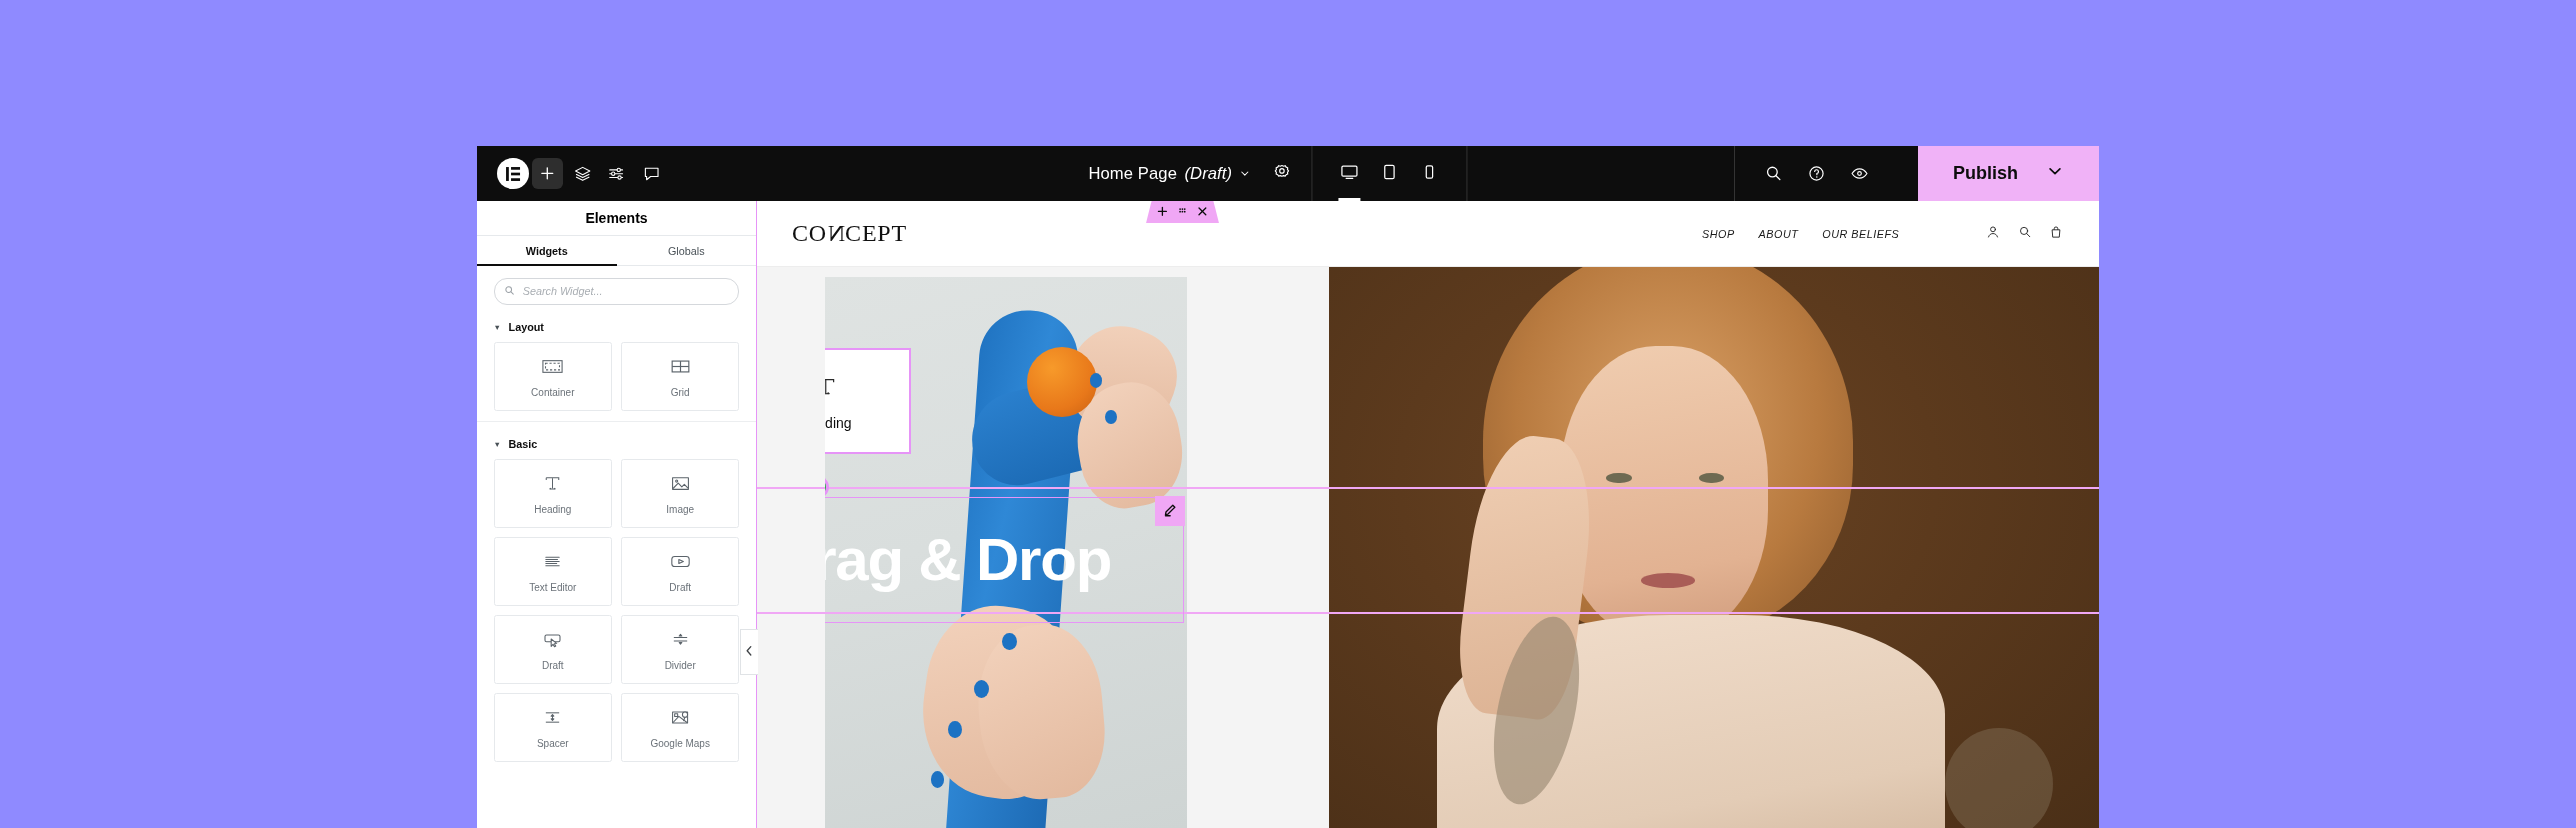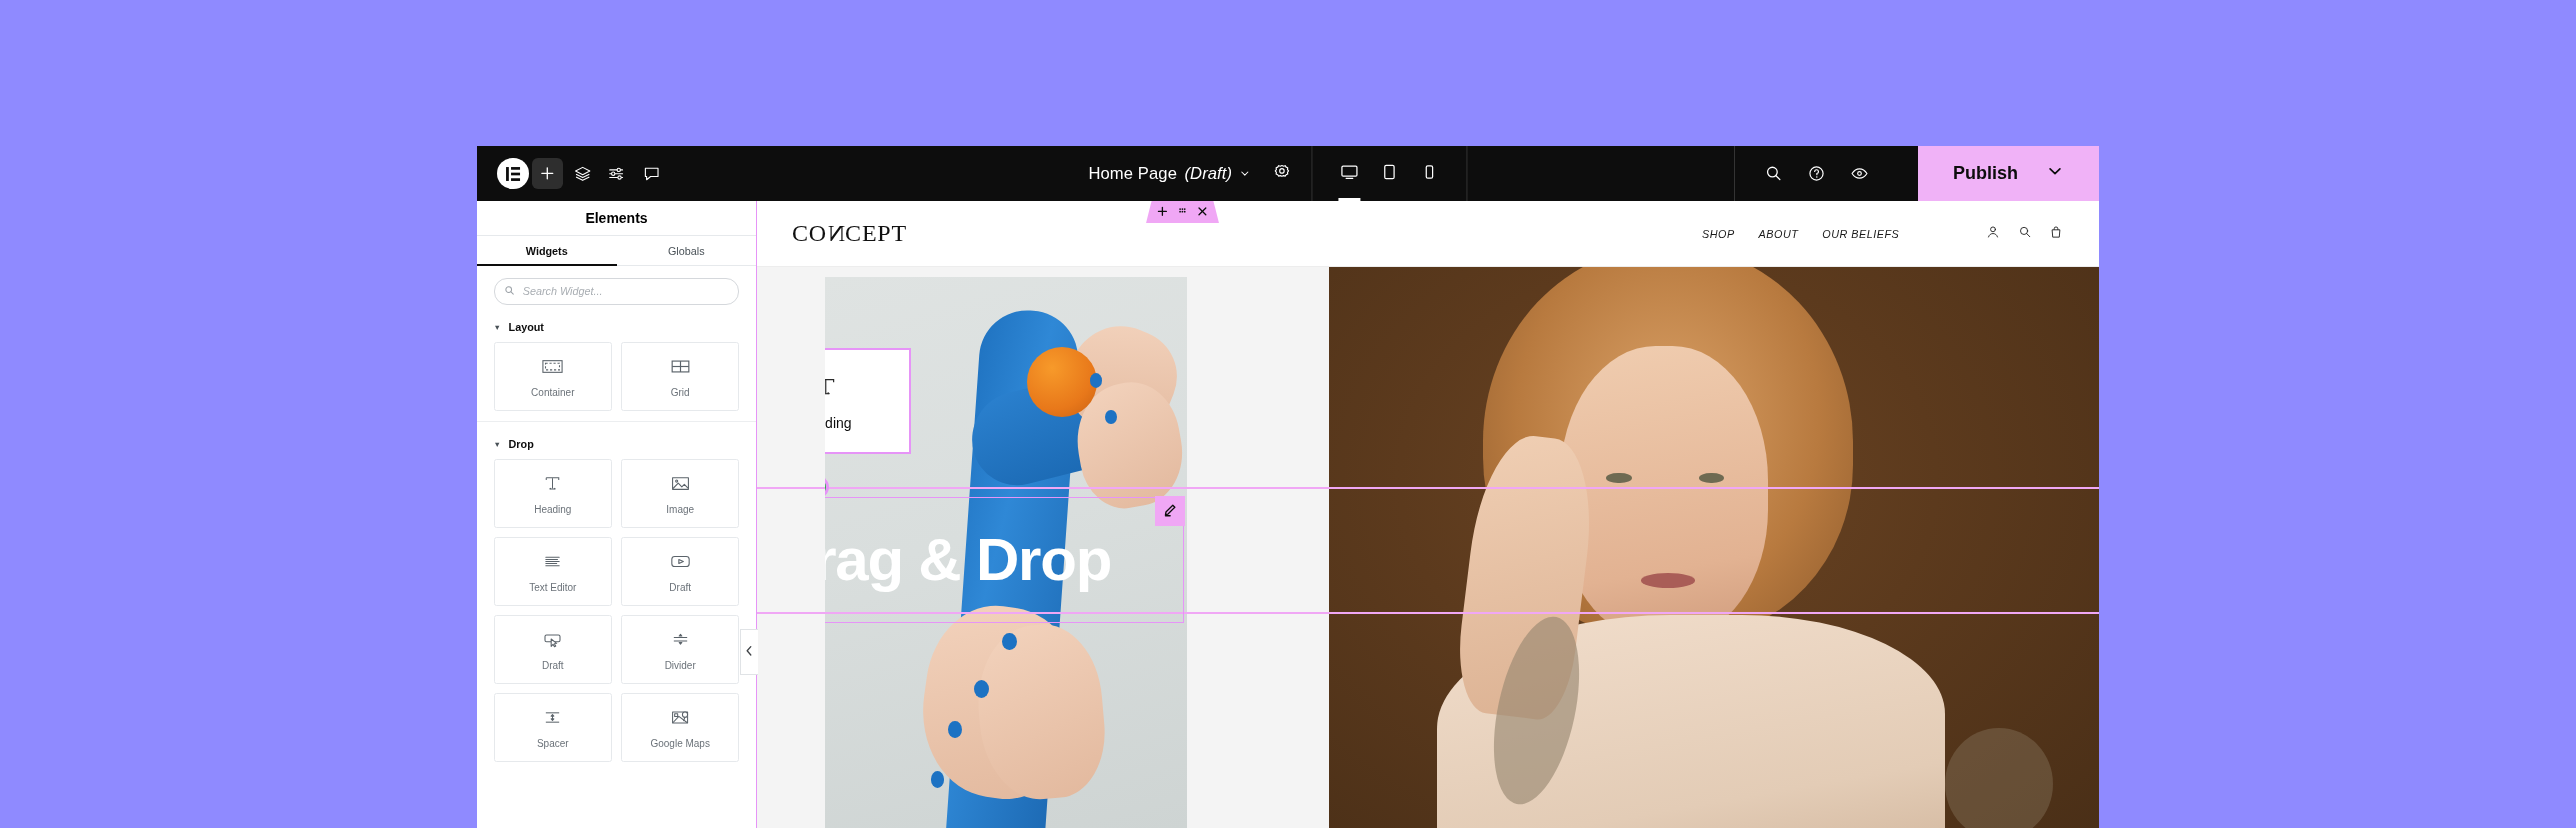--- a/index.html
+++ b/index.html
@@ -427,21 +427,21 @@
                 </svg>
               </span>
               <span class="wlabel">Grid</span>
             </div>
           </div>
         </div>
 
         <div class="wsection">
           <div class="sec-head">
             <span class="caret">▼</span>
-            <span>Drop</span>
+            <span>Basic</span>
           </div>
           <div class="wgrid">
 
             <div class="wcard">
               <span>
                 <svg width="25" height="25" viewBox="0 0 30 30" fill="none" stroke="#5b636a" stroke-width="1.25">
                   <path d="M7.5 8.2h15v2.6"></path>
                     <path d="M7.5 8.2v2.6"></path>
                   <line x1="15" y1="8.6" x2="15" y2="21"></line>
                   <path d="M11.6 21.6h6.8"></path>

